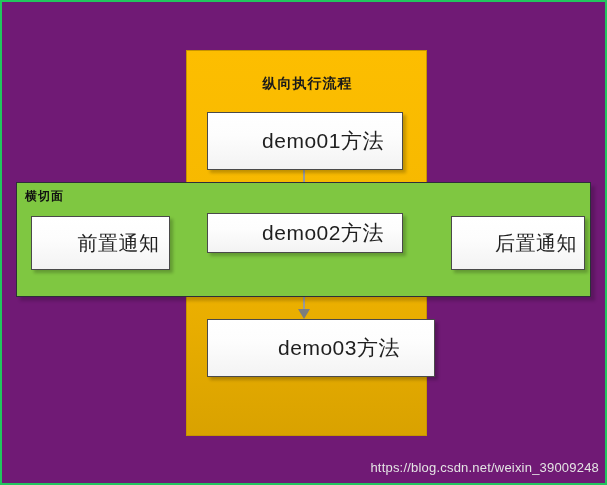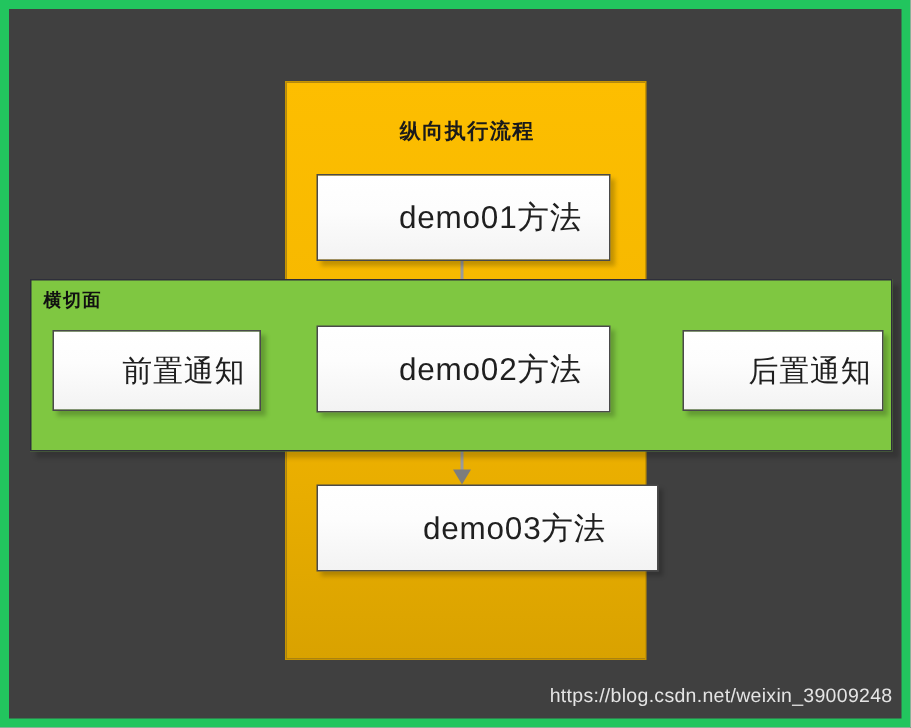--- a/index.html
+++ b/index.html
@@ -9,22 +9,22 @@
   }
   body {
     font-family: "Liberation Sans", "DejaVu Sans", sans-serif;
   }
 
   #canvas {
     position: relative;
     width: 607px;
     height: 485px;
     box-sizing: border-box;
-    background: #404040;
-    border: 6px solid #22c55e;
+    background: #701a75;
+    border: 2px solid #22c55e;
     overflow: hidden;
   }
 
   
   .vertical-lane {
     position: absolute;
     left: 184px;
     top: 48px;
     width: 241px;
     height: 386px;
@@ -80,21 +80,21 @@
     font-size: 21px;
     letter-spacing: 0.5px;
     white-space: nowrap;
     padding-left: 36px;
   }
   .node.small {
     font-size: 20px;
   }
 
   #node-demo01 { left: 205px; top: 110px; width: 196px; height: 58px; }
-  #node-demo02 { left: 205px; top: 211px; width: 196px; height: 58px; }
+  #node-demo02 { left: 205px; top: 211px; width: 196px; height: 40px; }
   #node-demo03 { left: 205px; top: 317px; width: 228px; height: 58px; }
   #node-before { left: 29px;  top: 214px; width: 139px; height: 54px; }
   #node-after  { left: 449px; top: 214px; width: 134px; height: 54px; }
 
   
   .arrow {
     position: absolute;
     left: 301px;
     width: 2px;
     background: #9a9a9a;

